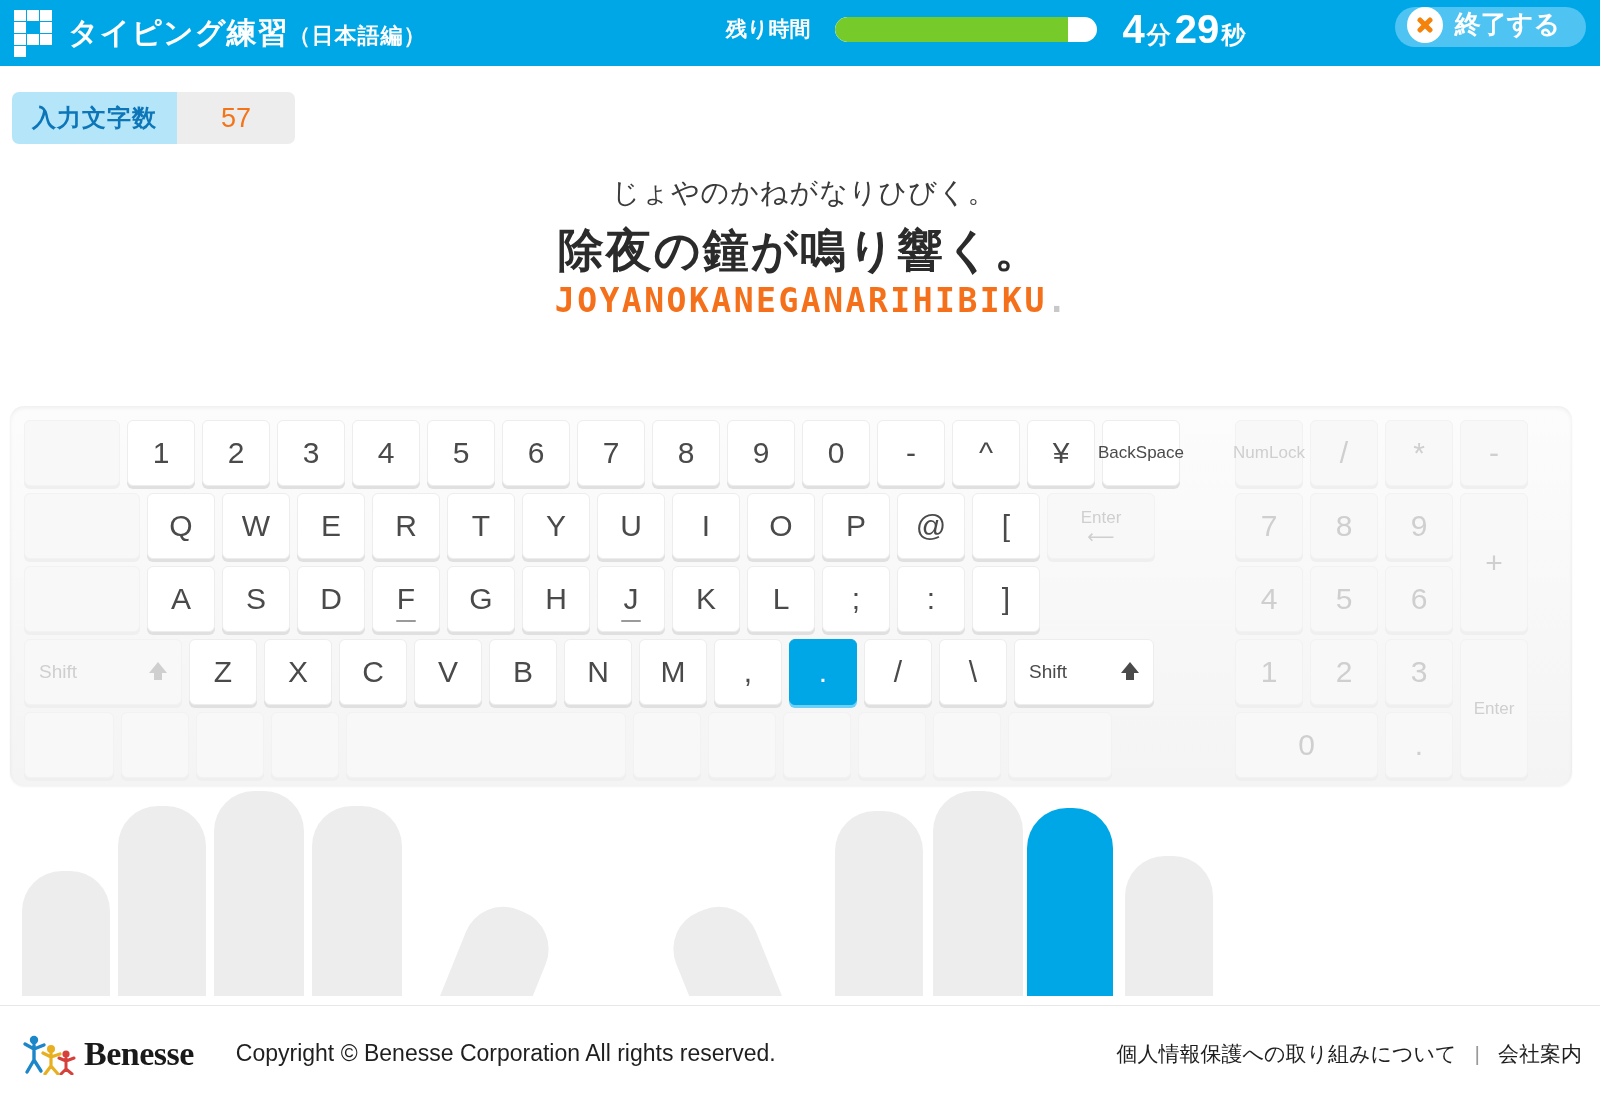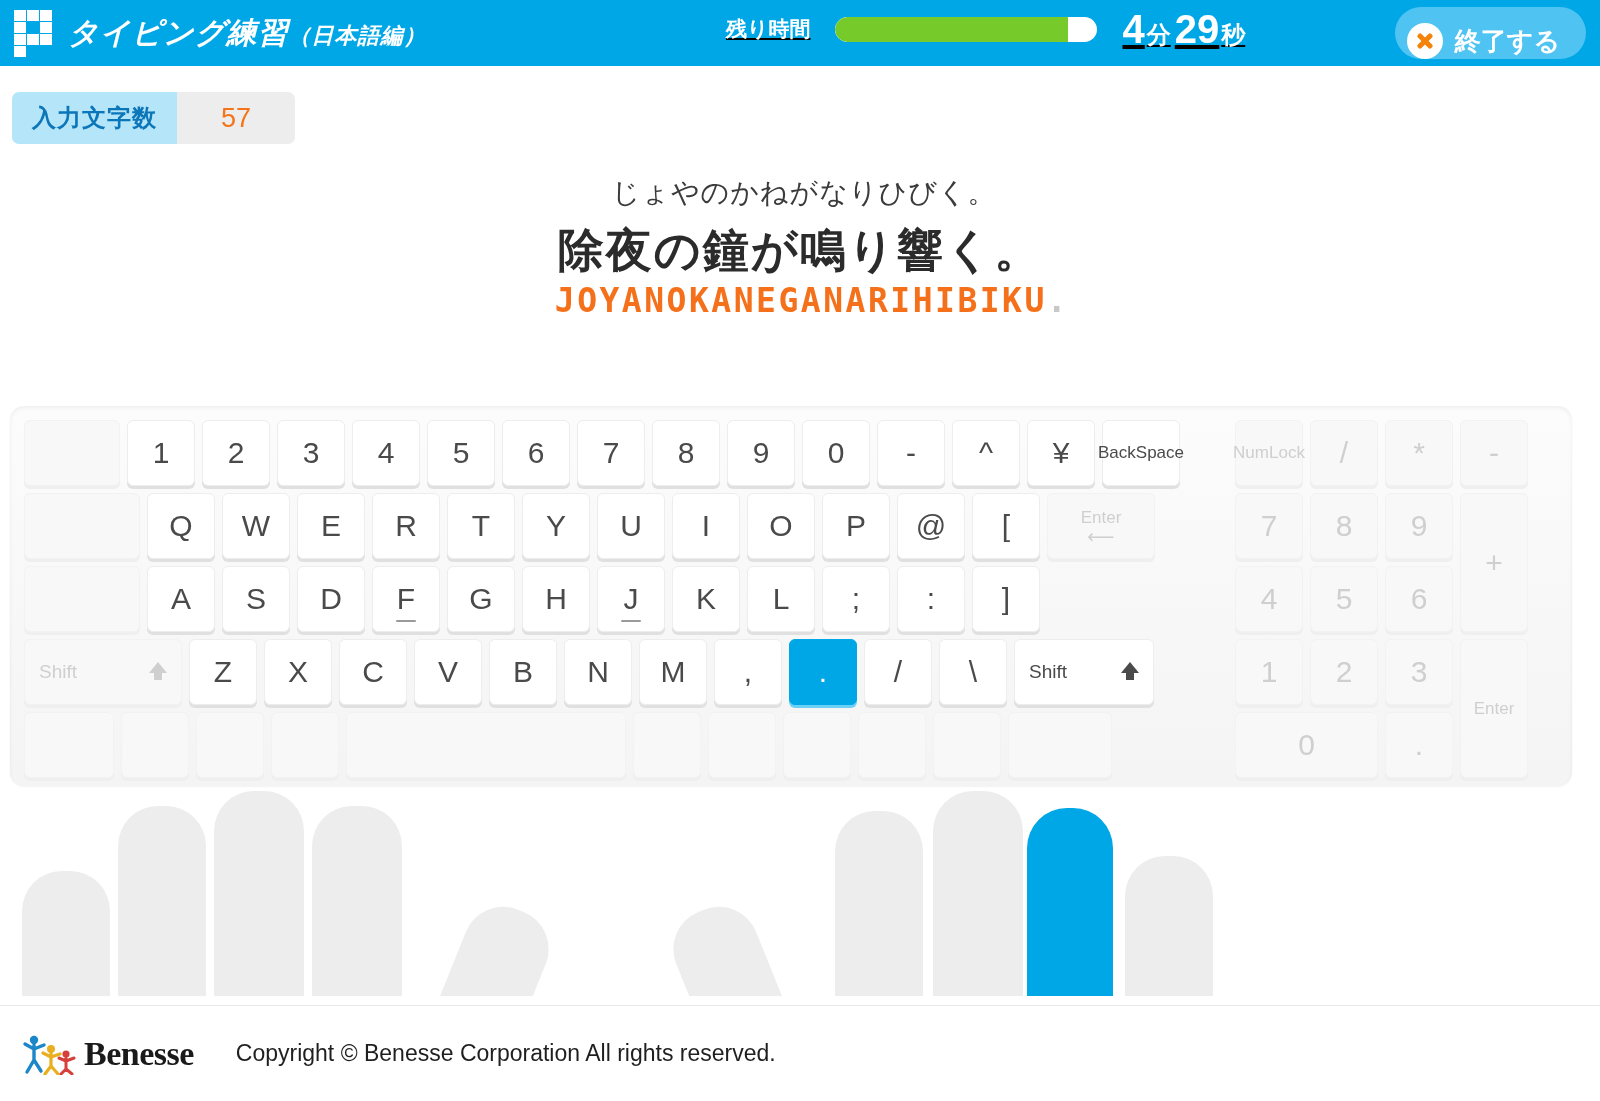--- a/index.html
+++ b/index.html
@@ -28,27 +28,26 @@
   }
   .logo-mark i { display: block; background: transparent; }
   .logo-mark i.on { background: #ffffff; }
 
   .app-title {
     color: #ffffff;
     font-size: 30px;
     font-weight: bold;
     letter-spacing: 1px;
     white-space: nowrap;
-    font-style: italic;
   }
   .app-title .sub { font-size: 22px; font-weight: bold; }
 
   .timer-wrap {
     position: absolute; left: 726px; top: 0;
-    height: 58px; display: flex; align-items: center; text-decoration: underline;
+    height: 58px; display: flex; align-items: center;
   }
   .timer-label {
     color: #ffffff; font-size: 21px; font-weight: bold;
     margin-right: 24px; white-space: nowrap;
   }
   .timer-bar {
     width: 262px; height: 25px;
     background: #ffffff; border-radius: 13px;
     overflow: hidden; position: relative;
   }
@@ -58,23 +57,23 @@
   }
   .timer-digits {
     margin-left: 26px; color: #ffffff; white-space: nowrap;
     display: flex; align-items: baseline;
   }
   .timer-digits .num { font-size: 40px; font-weight: bold; }
   .timer-digits .unit { font-size: 24px; font-weight: bold; margin: 0 4px 0 2px; }
 
   .end-button {
     position: absolute; right: 14px; top: 7px;
-    height: 52px; padding: 0 26px 0 12px;
+    height: 40px; padding: 0 26px 0 12px;
     background: #4FC3F2; border-radius: 26px;
-    display: flex; align-items: flex-end; gap: 12px;
+    display: flex; align-items: flex-start; gap: 12px;
     cursor: pointer; border: none;
   }
   .x-badge {
     width: 36px; height: 36px; border-radius: 50%;
     background: #ffffff; position: relative; flex: 0 0 auto;
   }
   .x-badge::before, .x-badge::after {
     content: ""; position: absolute;
     left: 50%; top: 50%;
     width: 19px; height: 5px; border-radius: 2px;
@@ -578,15 +577,20 @@
           <path d="M14 12 L14 27 M14 16 L5 11 M14 16 L24 12 M14 27 L7 39 M14 27 L21 38" stroke="#1B86C8" stroke-width="3.4" fill="none"></path>
           <circle cx="31" cy="16" r="4" fill="#E8B020"></circle>
           <path d="M31 20 L31 33 M31 24 L23 20 M31 24 L40 21 M31 33 L25 41 M31 33 L38 41" stroke="#E8B020" stroke-width="3.2" fill="none"></path>
           <circle cx="46" cy="21" r="3.6" fill="#D6403A"></circle>
           <path d="M46 25 L46 36 M46 28 L39 25 M46 28 L54 25 M46 36 L41 41 M46 36 L52 41" stroke="#D6403A" stroke-width="3" fill="none"></path>
         </g>
       </svg>
       <span class="benesse-word">Benesse</span>
     </div>
     <div class="copyright">Copyright © Benesse Corporation All rights reserved.</div>
+    <div class="foot-links">
+      <a>個人情報保護への取り組みについて</a>
+      <span class="sep">|</span>
+      <a>会社案内</a>
+    </div>
   </div>
 
 </div>
 
 </body></html>

